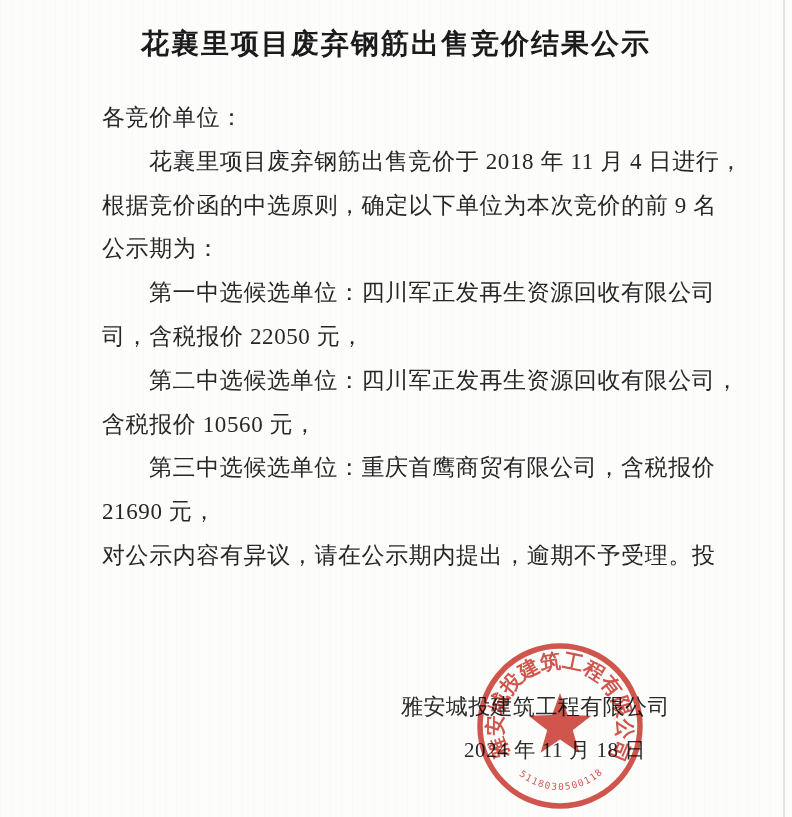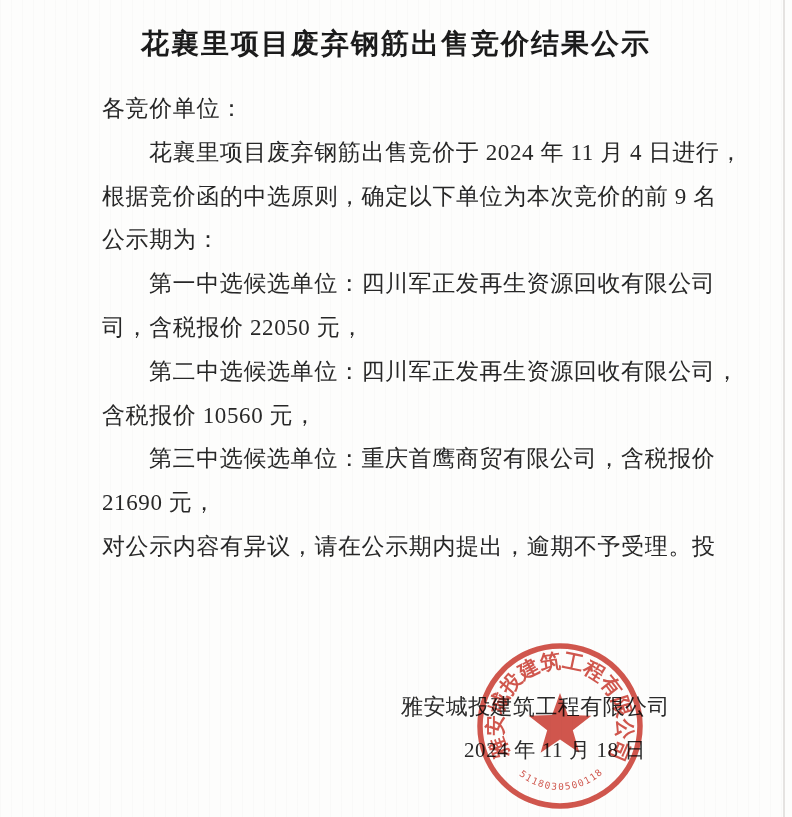--- a/index.html
+++ b/index.html
@@ -27,21 +27,21 @@
   .doc-title {
     margin: 0; padding-top: 25px;
     text-align: center;
     font-size: 28px; font-weight: 700;
     letter-spacing: 2px;
     color: #1b1b1b;
     white-space: nowrap;
   }
   .content {
     position: absolute;
-    left: 102px; top: 87px;
+    left: 102px; top: 96px;
     width: 620px;
   }
   .line {
     font-size: 23px;
     line-height: 43.8px;
     letter-spacing: 0.6px;
     white-space: nowrap;
     color: #272727;
   }
   .indent { padding-left: 47px; }
@@ -65,21 +65,21 @@
 </style>
 </head>
 <body>
 
 <div class="page">
 
   <h1 class="doc-title">花襄里项目废弃钢筋出售竞价结果公示</h1>
 
   <div class="content">
     <div class="line">各竞价单位：</div>
-    <div class="line indent">花襄里项目废弃钢筋出售竞价于 2024 年 11 月 4 日进行，</div>
+    <div class="line indent">花襄里项目废弃钢筋出售竞价于 2018 年 11 月 4 日进行，</div>
     <div class="line">根据竞价函的中选原则，确定以下单位为本次竞价的前 9 名</div>
     <div class="line">公示期为：</div>
     <div class="line indent">第一中选候选单位：四川军正发再生资源回收有限公司</div>
     <div class="line">司，含税报价 22050 元，</div>
     <div class="line indent">第二中选候选单位：四川军正发再生资源回收有限公司，</div>
     <div class="line">含税报价 10560 元，</div>
     <div class="line indent">第三中选候选单位：重庆首鹰商贸有限公司，含税报价</div>
     <div class="line">21690 元，</div>
     <div class="line">对公示内容有异议，请在公示期内提出，逾期不予受理。投</div>
   </div>

